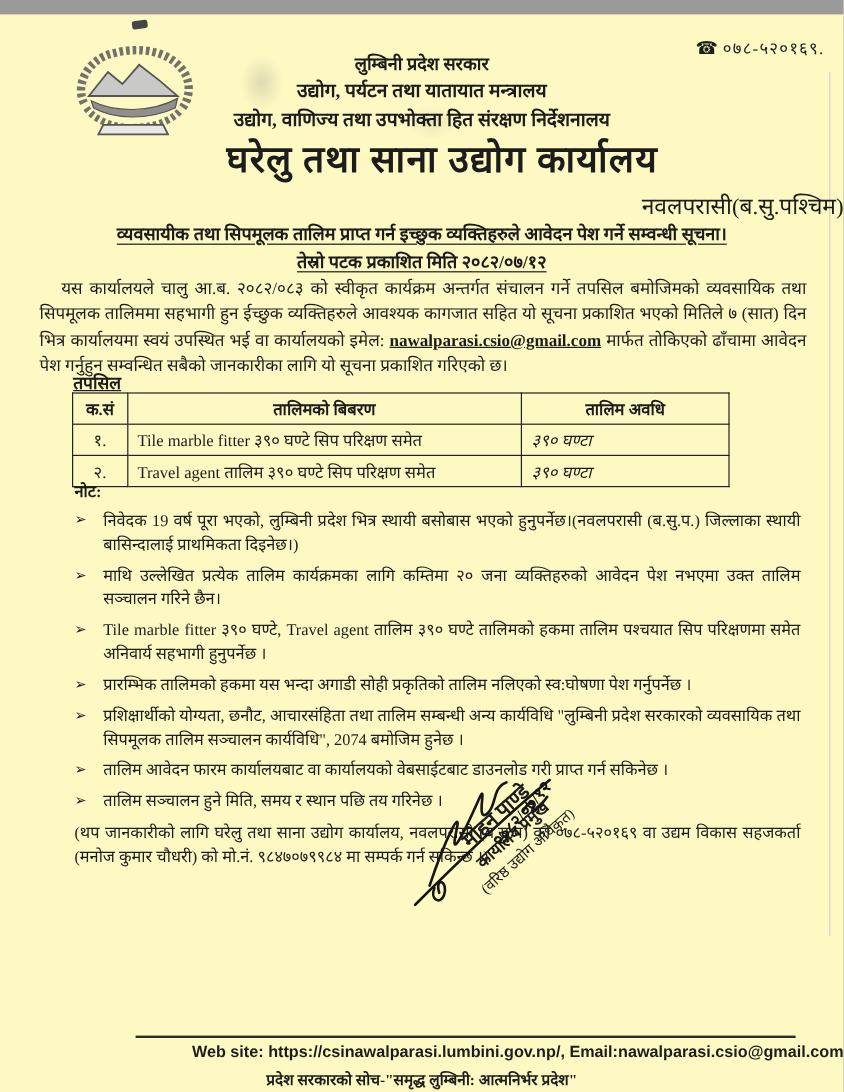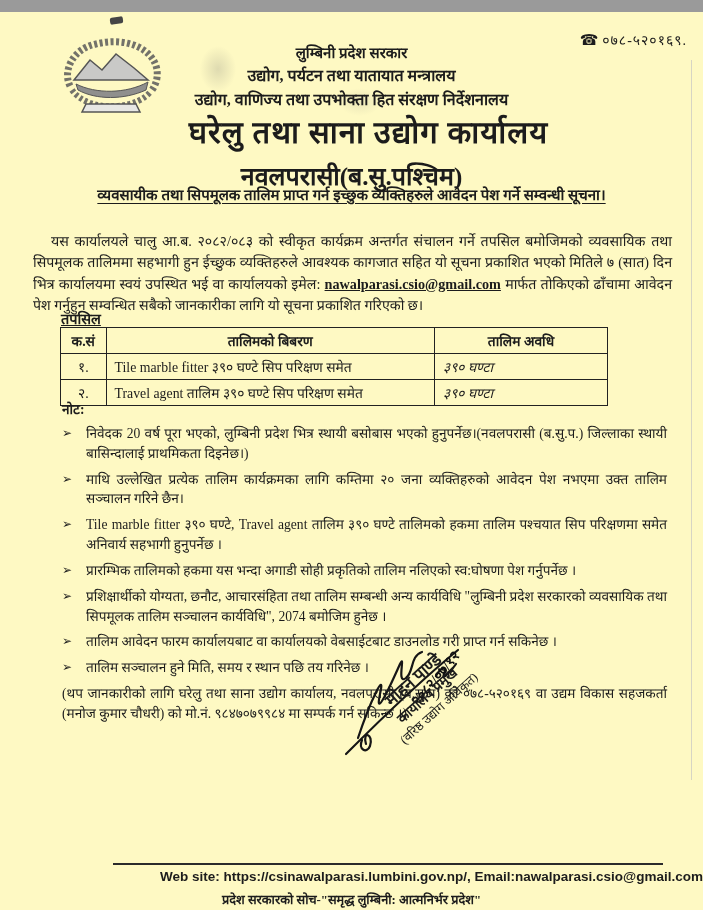--- a/index.html
+++ b/index.html
@@ -15,21 +15,21 @@
 
   
   .phone { position:absolute; top:18px; right:16px; font-size:14px; letter-spacing:1px; }
   .phone .ph-icon { font-size:15px; margin-right:3px; }
   .emblem { position:absolute; top:24px; left:56px; width:110px; height:82px; }
   .hdr { position:absolute; left:0; right:0; text-align:center; }
   .hdr-gov        { top:30px;  font-size:15px; font-weight:700; }
   .hdr-ministry   { top:52px;  font-size:16px; font-weight:700; }
   .hdr-directorate{ top:76px;  font-size:16px; font-weight:700; }
   .hdr-office     { top:98px;  font-size:31px; font-weight:700; letter-spacing:1px;padding-left:34px; }
-  .hdr-location   { top:146px; font-size:25px; font-weight:700; }
+  .hdr-location   { top:146px; font-size:19px; font-weight:400;text-align:right; }
   .hdr-title      { top:172px; font-size:15px; font-weight:700; }
   .hdr-publish    { top:195px; font-size:15px; font-weight:700; }
   .u { text-decoration:underline; text-underline-offset:3px; }
 
   
   .para { position:absolute; top:219px; left:33px; right:31px; font-size:14.2px; line-height:1.5; text-align:justify; text-indent:18px; }
   .email { font-weight:700; text-decoration:underline; }
 
   
   .tapsil { position:absolute; top:296px; left:61px; font-size:14.5px; font-weight:700; text-decoration:underline; }
@@ -88,20 +88,21 @@
     <path d="M30,68 L80,68 L84,76 L26,76 Z" fill="#e7e7e4" stroke="#555" stroke-width="1.5"></path>
   </svg>
 
   <div class="hdr hdr-gov">लुम्बिनी प्रदेश सरकार</div>
   <div class="hdr hdr-directorate">उद्योग, वाणिज्य तथा उपभोक्ता हित संरक्षण निर्देशनालय</div>
   <div class="hdr hdr-ministry">उद्योग, पर्यटन तथा यातायात मन्त्रालय</div>
   <div class="hdr hdr-office">घरेलु तथा साना उद्योग कार्यालय</div>
   <div class="hdr hdr-location">नवलपरासी(ब.सु.पश्चिम)</div>
 
   <div class="hdr hdr-title"><span class="u">व्यवसायीक तथा सिपमूलक तालिम प्राप्त गर्न इच्छुक व्यक्तिहरुले आवेदन पेश गर्ने सम्वन्धी सूचना।</span></div>
+  <div class="hdr hdr-publish"><span class="u">तेस्रो पटक प्रकाशित मिति २०८२/०७/१२</span></div>
 
   <div class="para">
     <span>यस कार्यालयले चालु आ.ब. २०८२/०८३ को स्वीकृत कार्यक्रम अन्तर्गत संचालन गर्ने तपसिल बमोजिमको व्यवसायिक तथा सिपमूलक तालिममा सहभागी हुन ईच्छुक व्यक्तिहरुले आवश्यक कागजात सहित यो सूचना प्रकाशित भएको मितिले ७ (सात) दिन भित्र कार्यालयमा स्वयं उपस्थित भई वा कार्यालयको इमेल: </span><span class="email">nawalparasi.csio@gmail.com</span><span> मार्फत तोकिएको ढाँचामा आवेदन पेश गर्नुहुन सम्वन्धित सबैको जानकारीका लागि यो सूचना प्रकाशित गरिएको छ।</span>
   </div>
 
   <div class="tapsil">तपसिल</div>
   <table class="sched">
     <thead>
       <tr>
         <th class="c-sn">क.सं</th>
@@ -120,21 +121,21 @@
         <td class="desc">Travel agent तालिम ३९० घण्टे सिप परिक्षण समेत</td>
         <td class="dur">३९० घण्टा</td>
       </tr>
     </tbody>
   </table>
 
   <div class="notes-block">
     <div class="note-label">नोट:</div>
     <div class="note-item">
       <span class="marker">➢</span>
-      <span class="txt">निवेदक 20 वर्ष पूरा भएको, लुम्बिनी प्रदेश भित्र स्थायी बसोबास भएको हुनुपर्नेछ।(नवलपरासी (ब.सु.प.) जिल्लाका स्थायी बासिन्दालाई प्राथमिकता दिइनेछ।)</span>
+      <span class="txt">निवेदक 19 वर्ष पूरा भएको, लुम्बिनी प्रदेश भित्र स्थायी बसोबास भएको हुनुपर्नेछ।(नवलपरासी (ब.सु.प.) जिल्लाका स्थायी बासिन्दालाई प्राथमिकता दिइनेछ।)</span>
     </div>
     <div class="note-item">
       <span class="marker">➢</span>
       <span class="txt">माथि उल्लेखित प्रत्येक तालिम कार्यक्रमका लागि कम्तिमा २० जना व्यक्तिहरुको आवेदन पेश नभएमा उक्त तालिम सञ्चालन गरिने छैन।</span>
     </div>
     <div class="note-item">
       <span class="marker">➢</span>
       <span class="txt">Tile marble fitter ३९० घण्टे, Travel agent तालिम ३९० घण्टे तालिमको हकमा तालिम पश्चयात सिप परिक्षणमा समेत अनिवार्य सहभागी हुनुपर्नेछ ।</span>
     </div>
     <div class="note-item">

